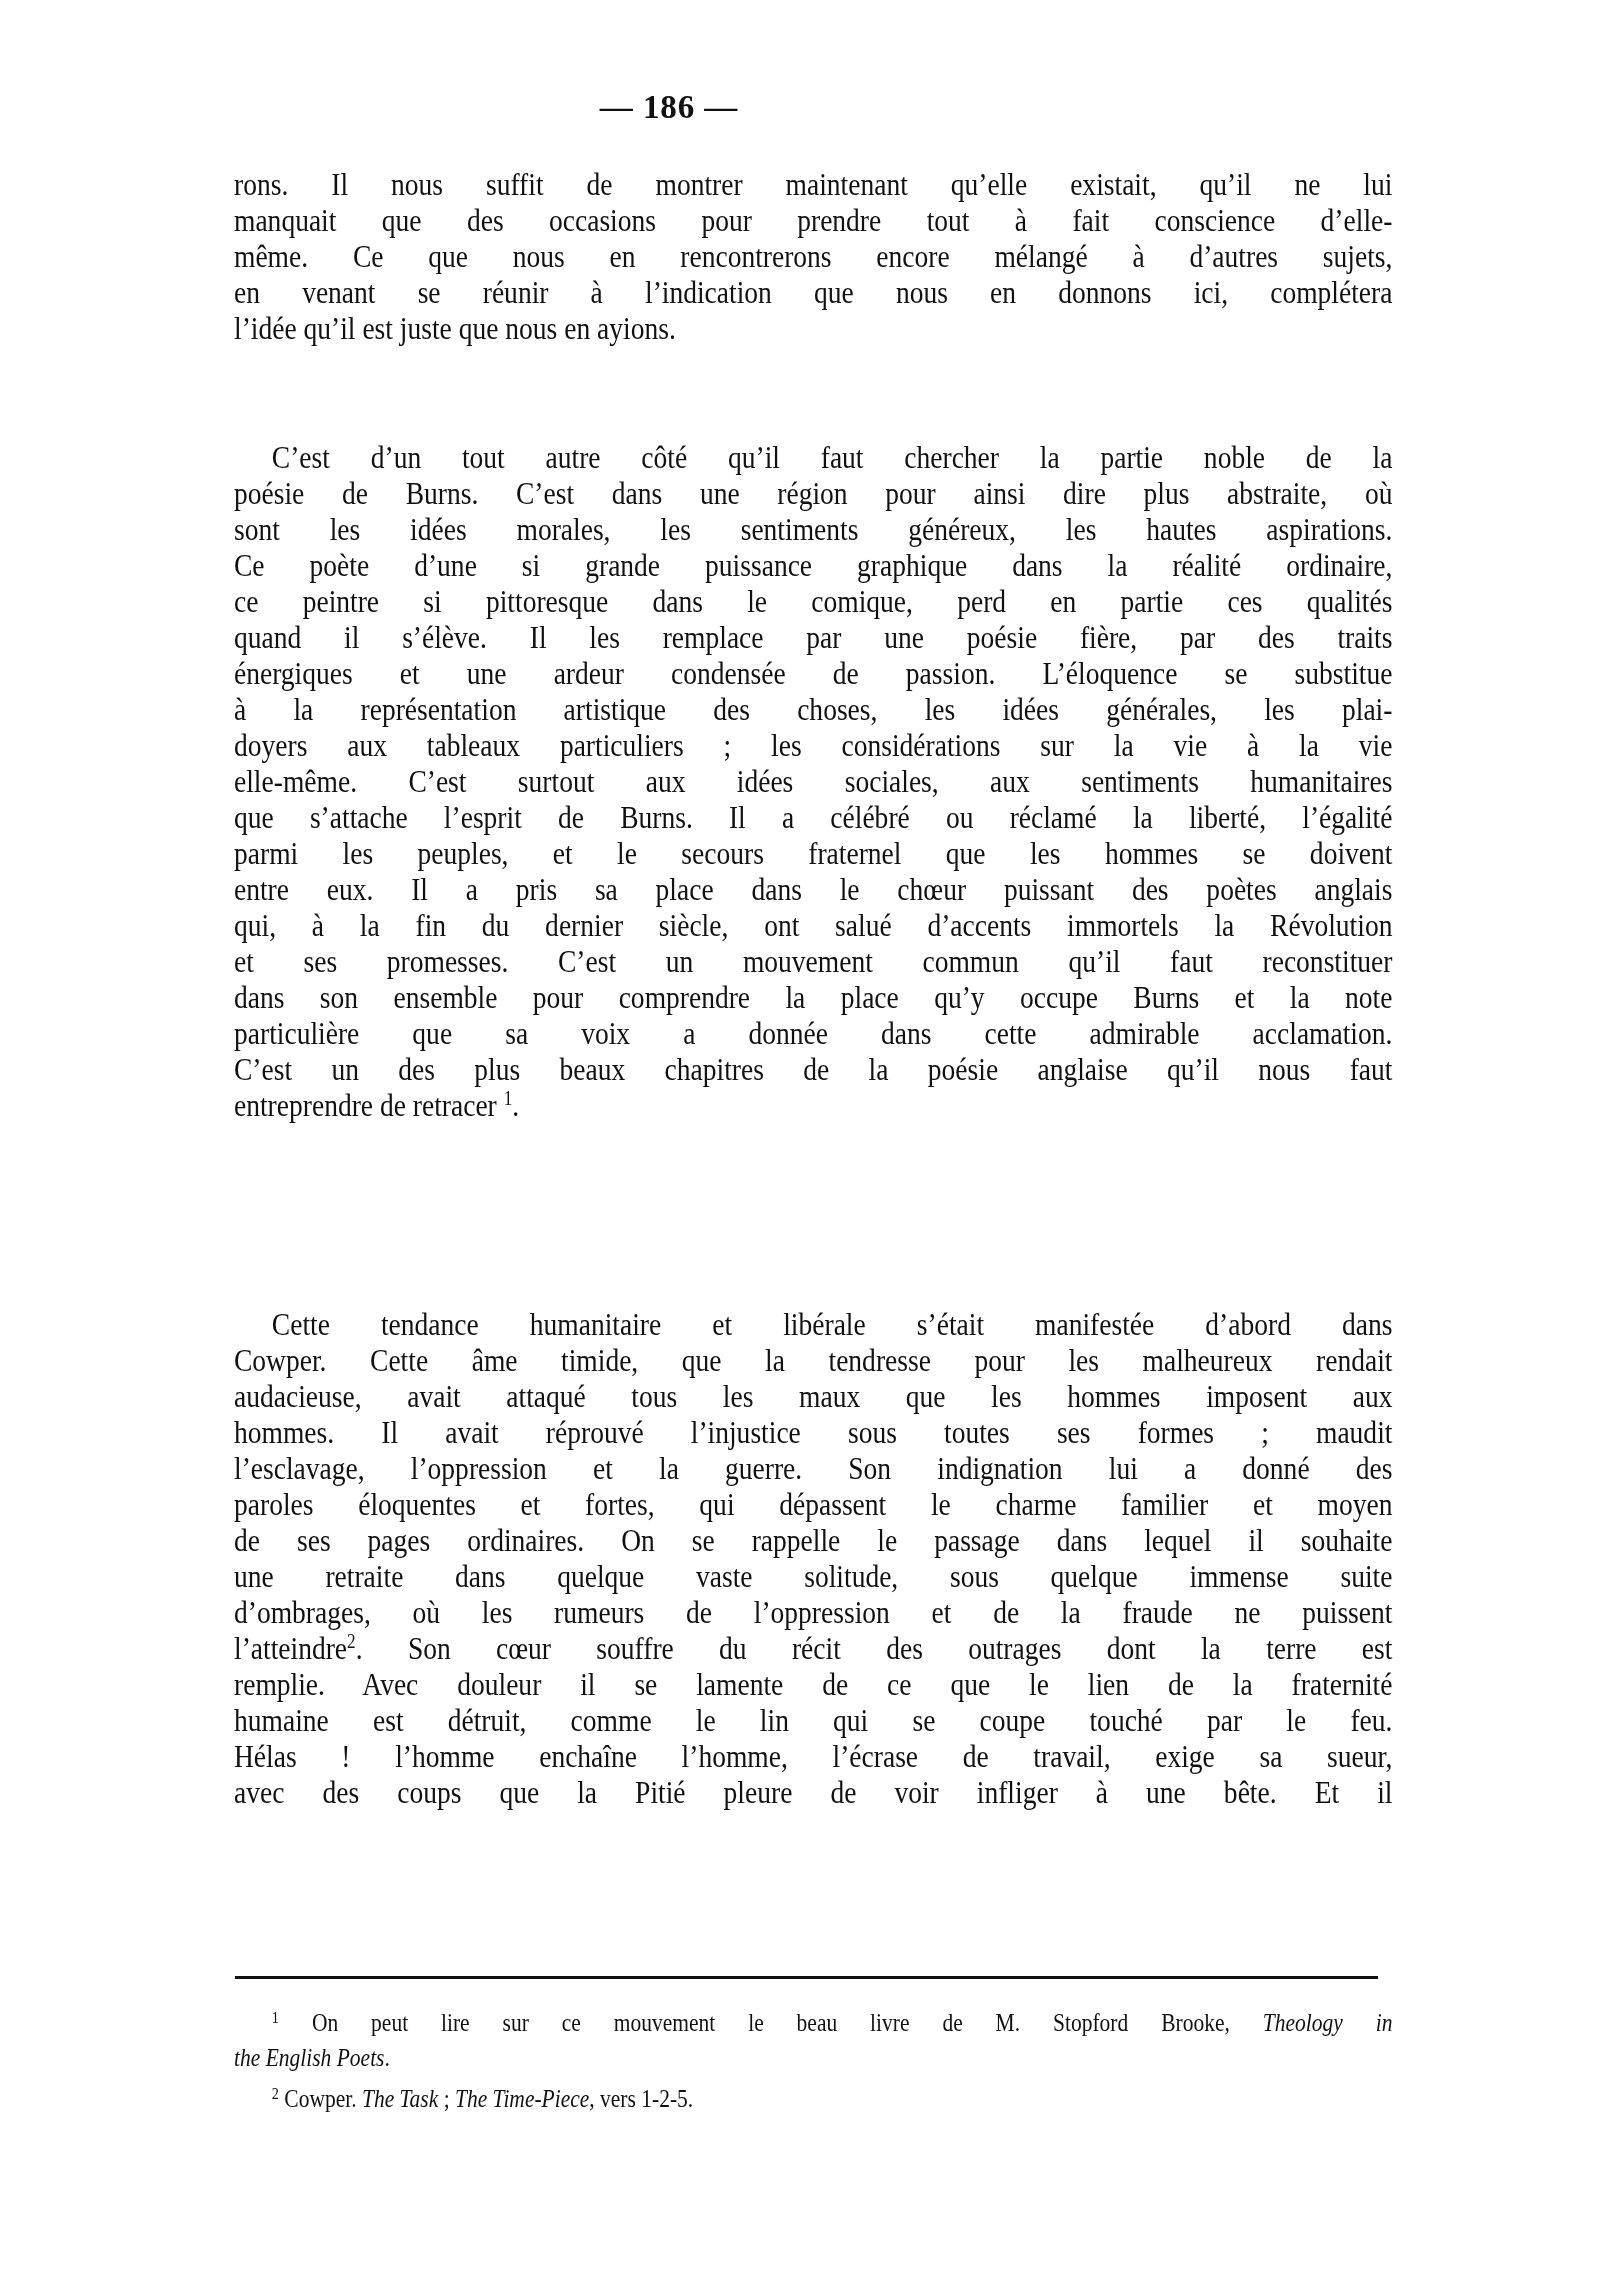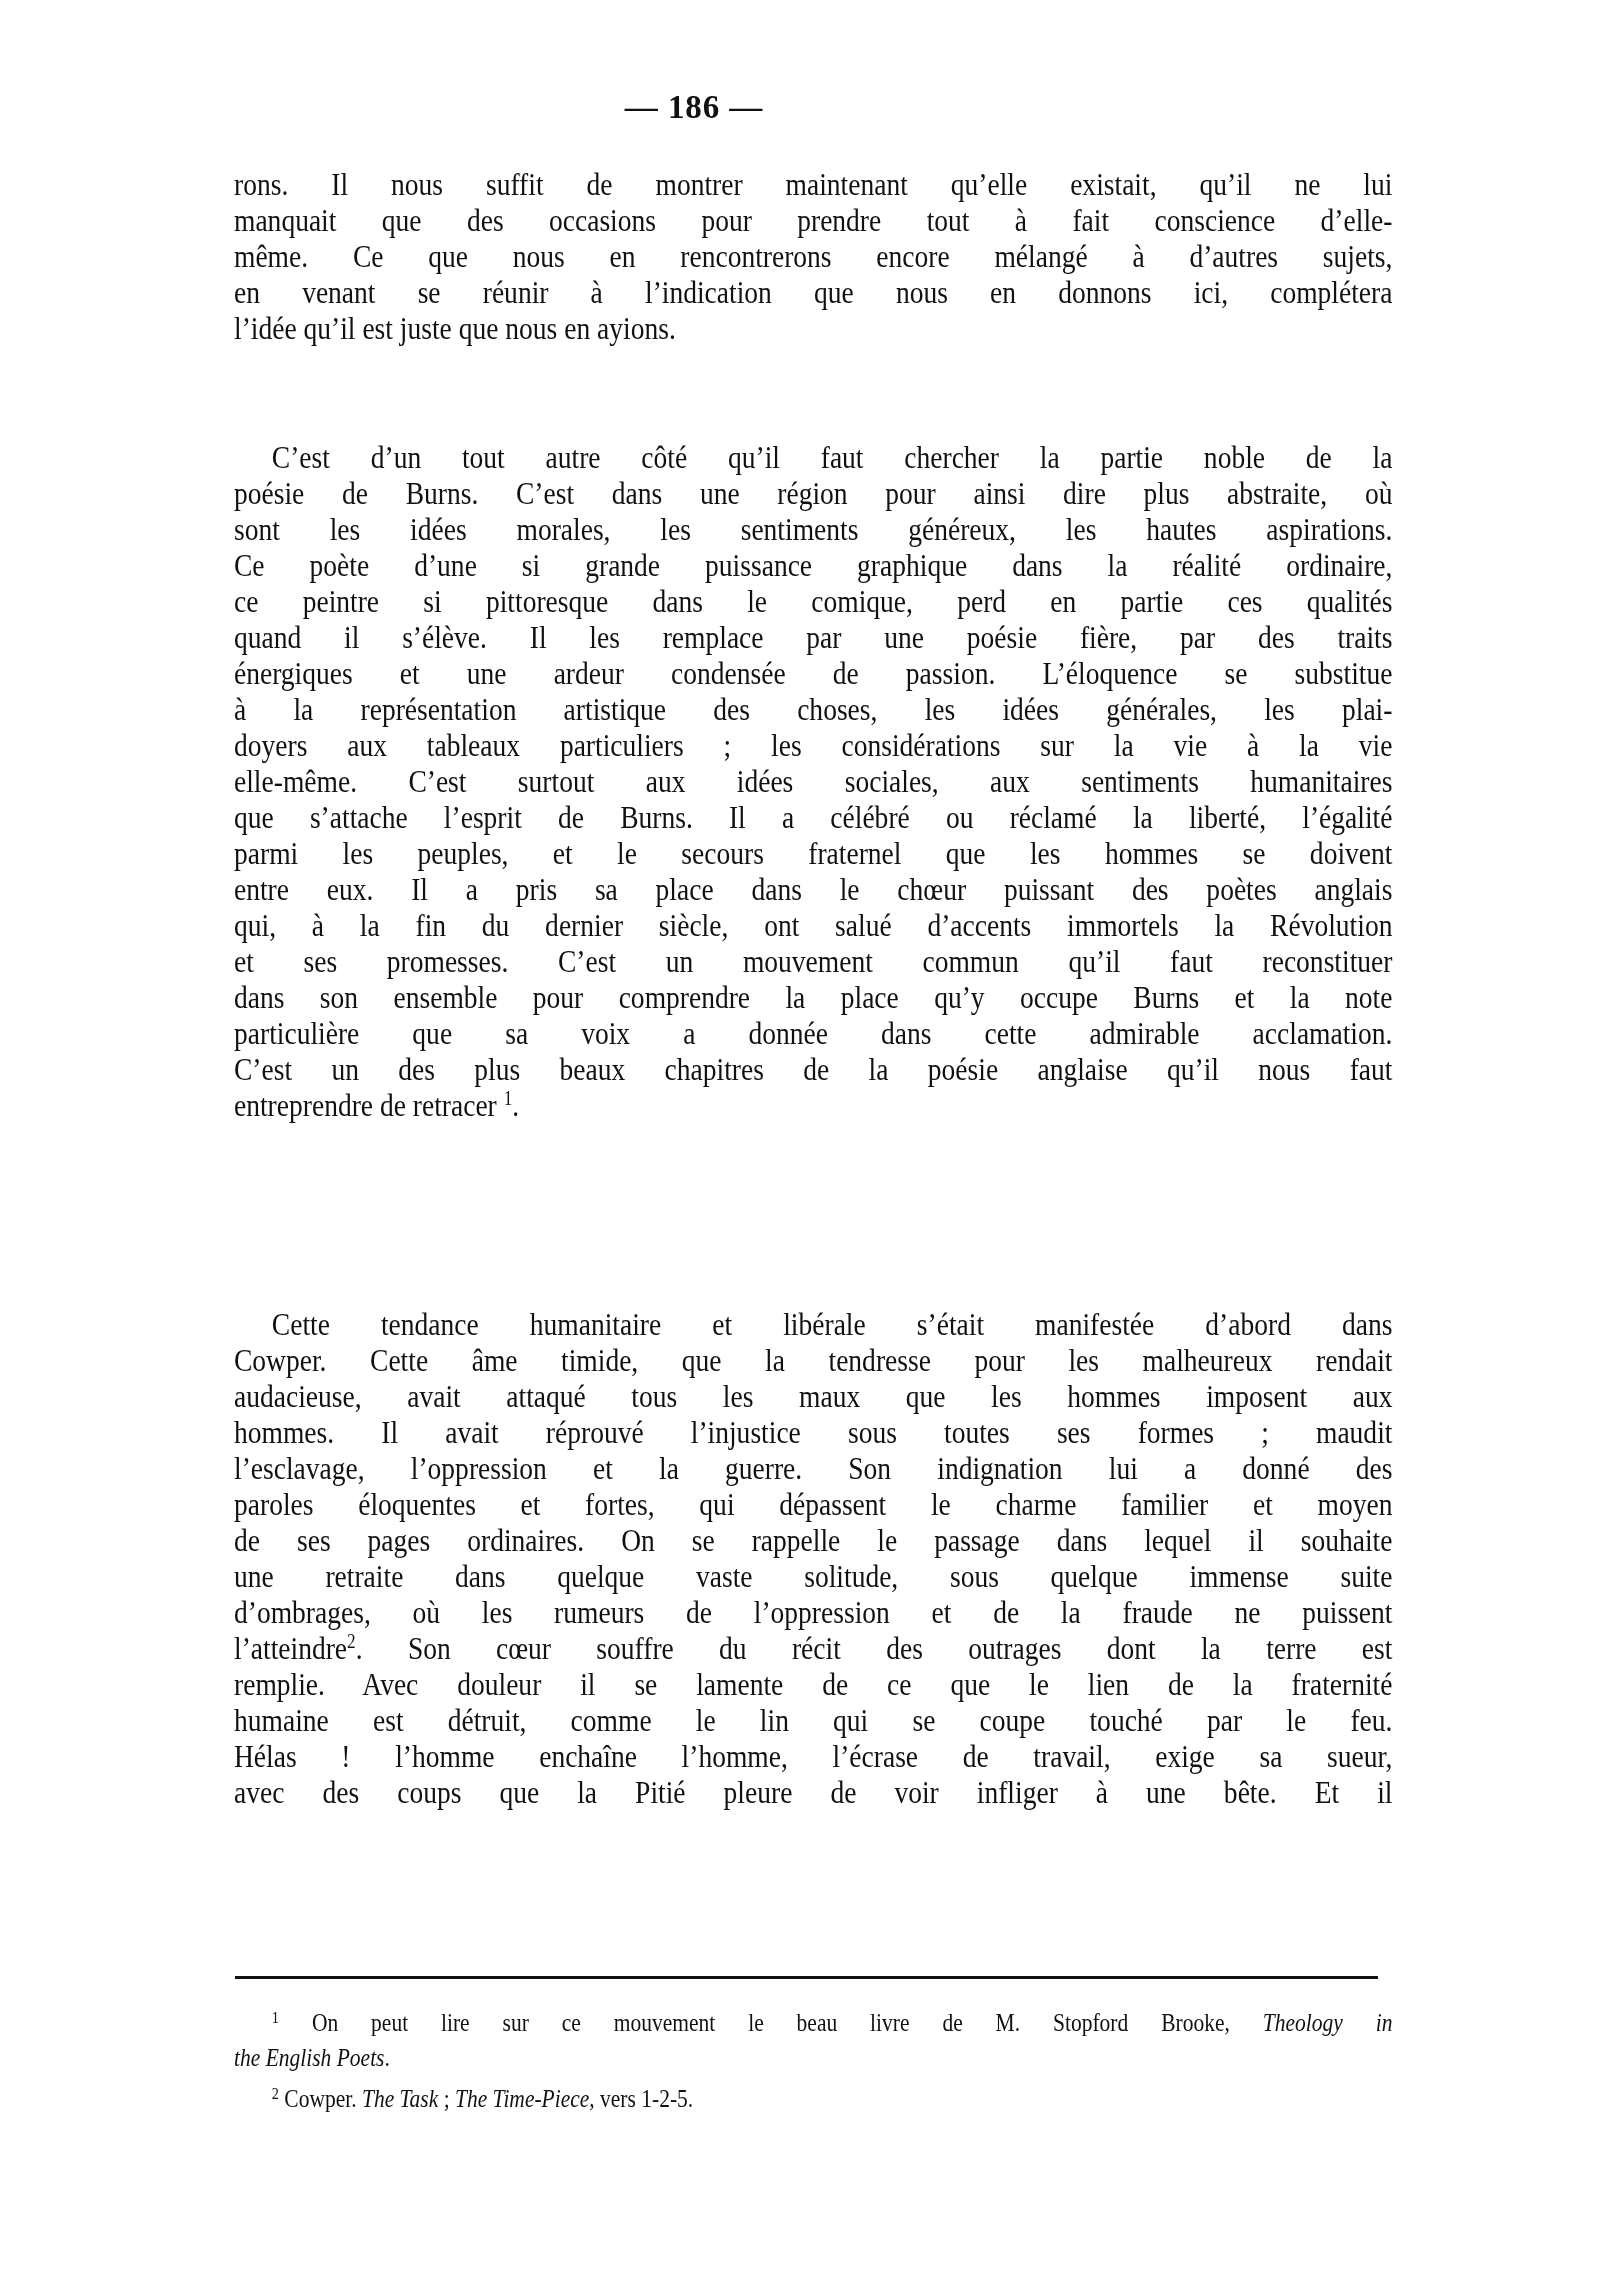--- a/index.html
+++ b/index.html
@@ -17,21 +17,20 @@
     }
     .page-header {
       position: absolute;
       top: 89px;
       left: 0;
       width: 1338px;
       text-align: center;
       font-size: 33px;
       font-weight: bold;
       letter-spacing: 0.9px;
-      margin-left: 25px;
     }
     .body-text {
       position: absolute;
       left: 234px;
       width: 1159px;
       font-size: 32px;
       line-height: 36px;
       transform: scaleX(0.86);
       transform-origin: left top;
     }

